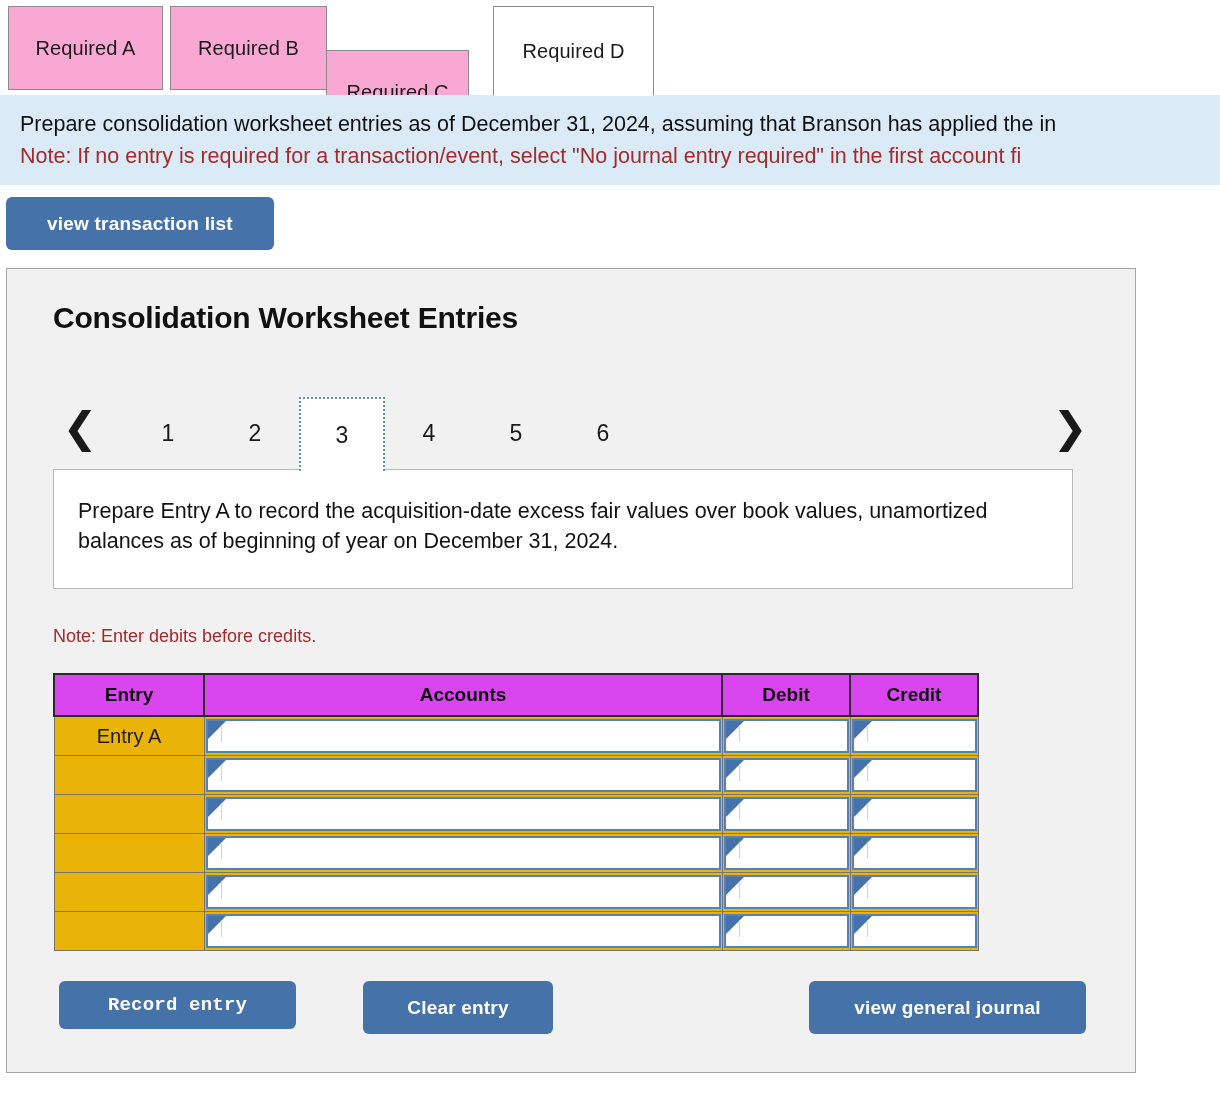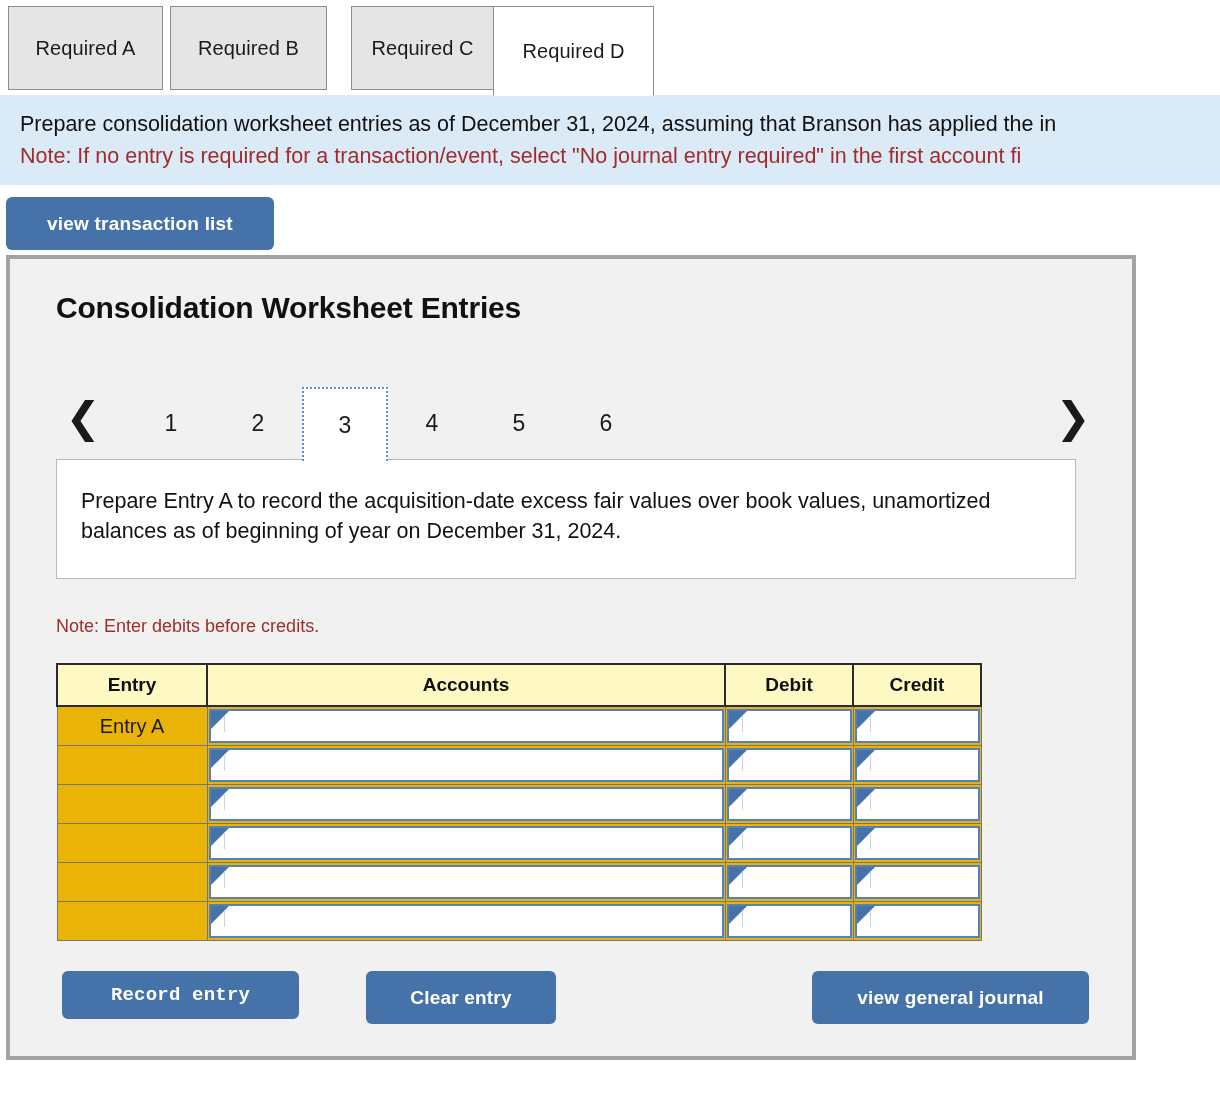--- a/index.html
+++ b/index.html
@@ -21,21 +21,21 @@
     left: 0; top: 0;
     width: 1220px;
     height: 96px;
     box-sizing: border-box;
   }
   .tab {
     position: absolute;
     top: 6px;
     height: 84px;
     box-sizing: border-box;
-    background: #e5e5e5;
+    background: #f9a8d4;
     border: 1px solid #8c8c8c;
     display: flex;
     align-items: center;
     justify-content: center;
     font-size: 20px;
     color: #1b1b1b;
     letter-spacing: .1px;
   }
   .tab.active {
     background: #ffffff;
@@ -86,26 +86,26 @@
   }
   .btn-view-transaction {
     position: absolute;
     left: 6px; top: 197px;
     width: 268px; height: 53px;
   }
 
   
   .panel {
     position: absolute;
-    left: 6px; top: 255px;
+    left: 6px; top: 268px;
     width: 1130px;
     height: 805px;
     box-sizing: border-box;
     background: #f1f1f1;
-    border: 4px solid #a3a3a3;
+    border: 1px solid #a3a3a3;
   }
   .panel-title {
     position: absolute;
     left: 46px; top: 30px;
     width: 620px;
     font-size: 30px;
     font-weight: bold;
     line-height: 38px;
     color: #111111;
     letter-spacing: -.2px;
@@ -180,21 +180,21 @@
 
   
   .jtable {
     position: absolute;
     left: 46px; top: 404px;
     width: 924px;
     border-collapse: collapse;
     table-layout: fixed;
   }
   .jtable th {
-    background: #fef9c3;
+    background: #d946ef;
     border: 2px solid #2b2b2b;
     height: 38px;
     font-size: 19px;
     font-weight: bold;
     color: #0f0f0f;
     text-align: center;
   }
   .jtable td {
     border: 1px solid #767676;
     height: 38px;
@@ -263,21 +263,21 @@
 </head>
 <body>
 
 <div class="tabstrip">
   <div class="tab" style="left:8px;width:155px;">
     <span>Required A</span>
   </div>
   <div class="tab" style="left:170px;width:157px;">
     <span>Required B</span>
   </div>
-  <div class="tab" style="left:351px;width:143px;">
+  <div class="tab" style="left:326px;width:143px;margin-top:44px;">
     <span>Required C</span>
   </div>
   <div class="tab active" style="left:493px;width:161px;">
     <span>Required D</span>
   </div>
 </div>
 
 <div class="banner">
   <div class="banner-line">Prepare consolidation worksheet entries as of December 31, 2024, assuming that Branson has applied the in</div>
   <div class="banner-note">Note: If no entry is required for a transaction/event, select "No journal entry required" in the first account fi</div>

